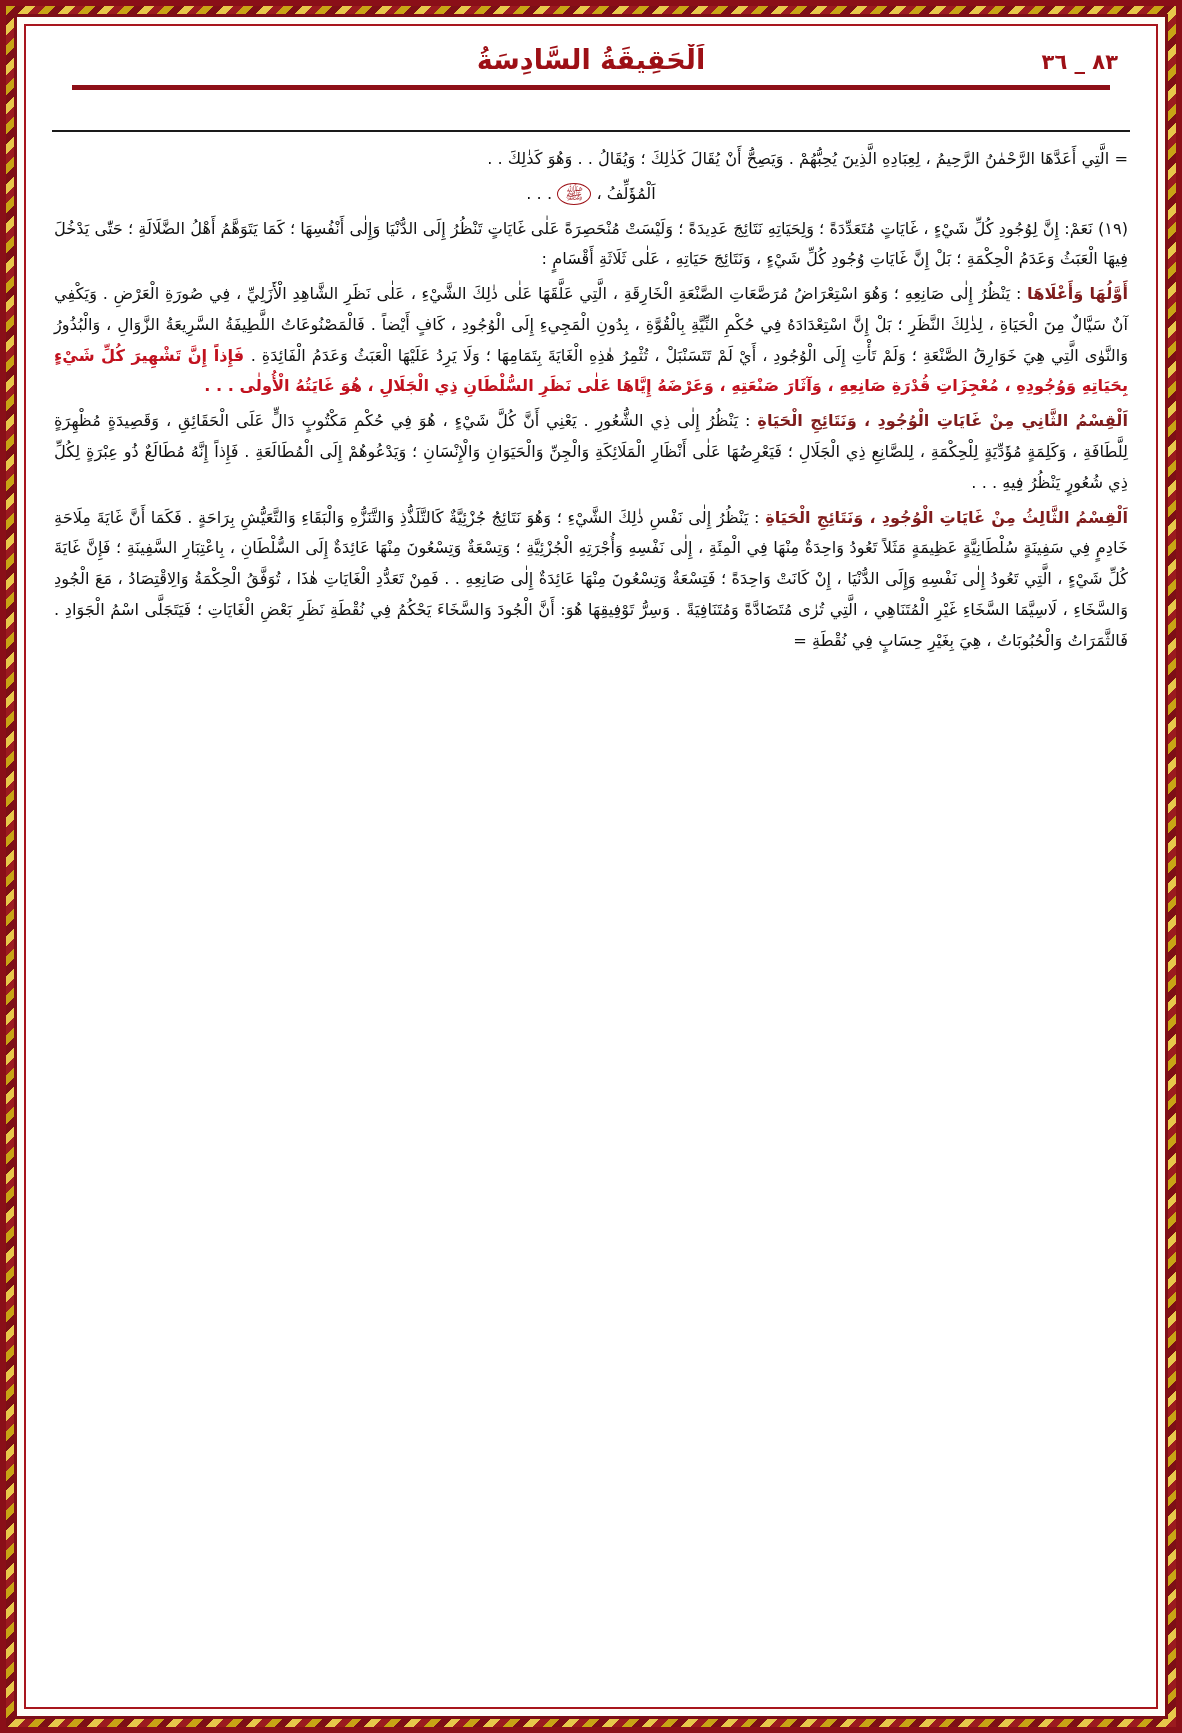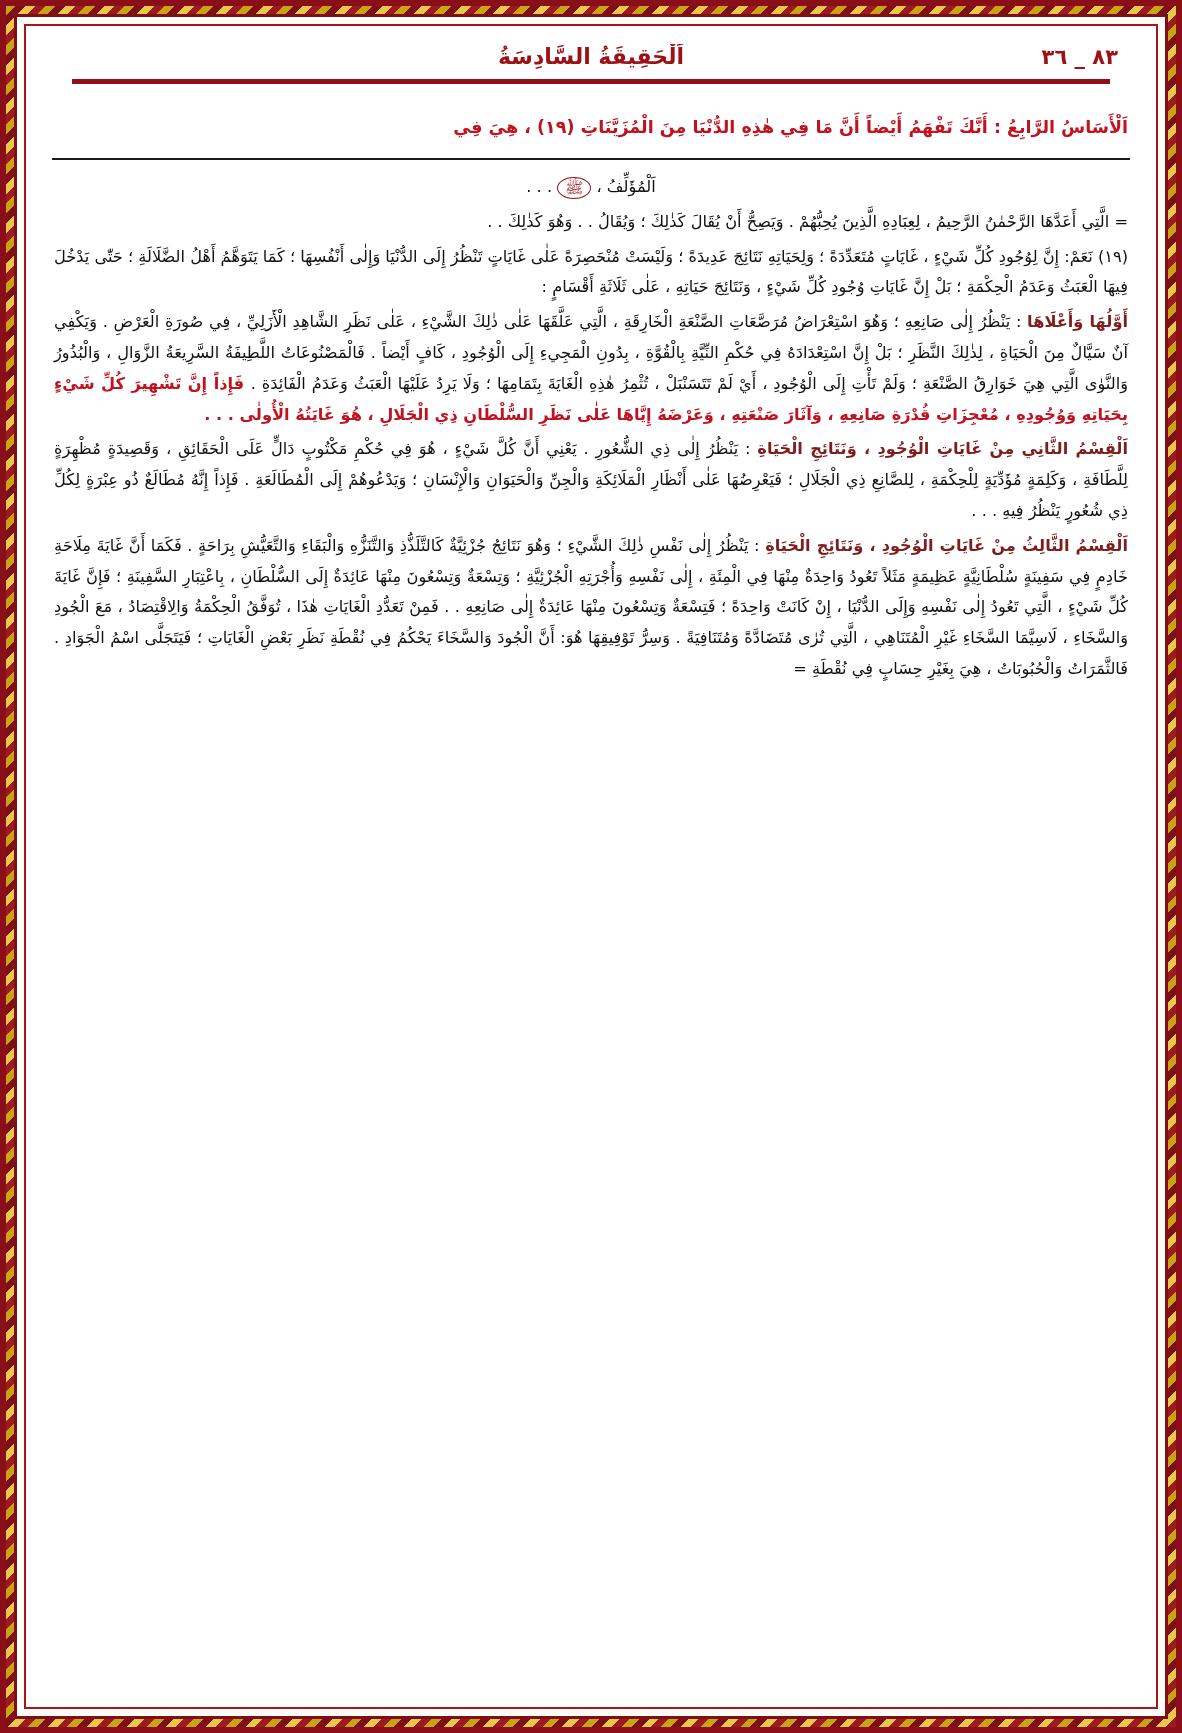--- a/index.html
+++ b/index.html
@@ -52,21 +52,21 @@
     justify-content:space-between;
     color:#9d1016;
     font-weight:bold;
     font-size:21px;
     padding:0 18px;
     margin-bottom:6px;
   }
   .header-title{
     flex:1;
     text-align:center;
-    font-size:22px;
+    font-size:27px;
     letter-spacing:.5px;
   }
   .header-page{
     font-size:21px;
     min-width:90px;
   }
   .header-spacer{min-width:90px;}
   .rule-thick{
     height:5px;
     background:#8e1018;
@@ -119,29 +119,28 @@
       <div class="header-page">٨٣ _ ٣٦</div>
       <div class="header-title">اَلْحَقِيقَةُ السَّادِسَةُ</div>
       <div class="header-spacer"></div>
     </div>
 
     <div class="rule-thick"></div>
 
 
     <div class="gap"></div>
 
-    <p class="para red">اَلْأَسَاسُ الرَّابِعُ : أَنَّكَ تَفْهَمُ أَيْضاً أَنَّ مَا فِي هٰذِهِ الدُّنْيَا مِنَ الْمُزَيَّنَاتِ (١٩) ، هِيَ فِي</p>
 
     <div class="rule-thin"></div>
+
+    <p class="para small">= الَّتِي أَعَدَّهَا الرَّحْمٰنُ الرَّحِيمُ ، لِعِبَادِهِ الَّذِينَ يُحِبُّهُمْ . وَيَصِحُّ أَنْ يُقَالَ كَذٰلِكَ ؛ وَيُقَالُ . . وَهُوَ كَذٰلِكَ . .</p>
 
     <p class="para small center-last">
       <span>اَلْمُؤَلِّفُ ، </span><span class="seal">ﷺ</span><span> . . .</span>
     </p>
-
-    <p class="para small">= الَّتِي أَعَدَّهَا الرَّحْمٰنُ الرَّحِيمُ ، لِعِبَادِهِ الَّذِينَ يُحِبُّهُمْ . وَيَصِحُّ أَنْ يُقَالَ كَذٰلِكَ ؛ وَيُقَالُ . . وَهُوَ كَذٰلِكَ . .</p>
 
     <p class="para small">(١٩) نَعَمْ: إِنَّ لِوُجُودِ كُلِّ شَيْءٍ ، غَايَاتٍ مُتَعَدِّدَةً ؛ وَلِحَيَاتِهِ نَتَائِجَ عَدِيدَةً ؛ وَلَيْسَتْ مُنْحَصِرَةً عَلٰى غَايَاتٍ تَنْظُرُ إِلَى الدُّنْيَا وَإِلٰى أَنْفُسِهَا ؛ كَمَا يَتَوَهَّمُ أَهْلُ الضَّلَالَةِ ؛ حَتّٰى يَدْخُلَ فِيهَا الْعَبَثُ وَعَدَمُ الْحِكْمَةِ ؛ بَلْ إِنَّ غَايَاتِ وُجُودِ كُلِّ شَيْءٍ ، وَنَتَائِجَ حَيَاتِهِ ، عَلٰى ثَلَاثَةِ أَقْسَامٍ :</p>
 
     <p class="para small">
       <span class="lead-red">أَوَّلُهَا وَأَعْلَاهَا</span><span> : يَنْظُرُ إِلٰى صَانِعِهِ ؛ وَهُوَ اسْتِعْرَاضُ مُرَصَّعَاتِ الصَّنْعَةِ الْخَارِقَةِ ، الَّتِي عَلَّقَهَا عَلٰى ذٰلِكَ الشَّيْءِ ، عَلٰى نَظَرِ الشَّاهِدِ الْأَزَلِيِّ ، فِي صُورَةِ الْعَرْضِ . وَيَكْفِي آنٌ سَيَّالٌ مِنَ الْحَيَاةِ ، لِذٰلِكَ النَّظَرِ ؛ بَلْ إِنَّ اسْتِعْدَادَهُ فِي حُكْمِ النِّيَّةِ بِالْقُوَّةِ ، بِدُونِ الْمَجِيءِ إِلَى الْوُجُودِ ، كَافٍ أَيْضاً . فَالْمَصْنُوعَاتُ اللَّطِيفَةُ السَّرِيعَةُ الزَّوَالِ ، وَالْبُذُورُ وَالنَّوٰى الَّتِي هِيَ خَوَارِقُ الصَّنْعَةِ ؛ وَلَمْ تَأْتِ إِلَى الْوُجُودِ ، أَيْ لَمْ تَتَسَنْبَلْ ، تُثْمِرُ هٰذِهِ الْغَايَةَ بِتَمَامِهَا ؛ وَلَا يَرِدُ عَلَيْهَا الْعَبَثُ وَعَدَمُ الْفَائِدَةِ .</span><span class="tail-red"> فَإِذاً إِنَّ تَشْهِيرَ كُلِّ شَيْءٍ بِحَيَاتِهِ وَوُجُودِهِ ، مُعْجِزَاتِ قُدْرَةِ صَانِعِهِ ، وَآثَارَ صَنْعَتِهِ ، وَعَرْضَهُ إِيَّاهَا عَلٰى نَظَرِ السُّلْطَانِ ذِي الْجَلَالِ ، هُوَ غَايَتُهُ الْأُولٰى . . .</span>
     </p>
 
     <p class="para small">
       <span class="lead-red">اَلْقِسْمُ الثَّانِي مِنْ غَايَاتِ الْوُجُودِ ، وَنَتَائِجِ الْحَيَاةِ</span><span> : يَنْظُرُ إِلٰى ذِي الشُّعُورِ . يَعْنِي أَنَّ كُلَّ شَيْءٍ ، هُوَ فِي حُكْمِ مَكْتُوبٍ دَالٍّ عَلَى الْحَقَائِقِ ، وَقَصِيدَةٍ مُظْهِرَةٍ لِلَّطَافَةِ ، وَكَلِمَةٍ مُؤَدِّيَةٍ لِلْحِكْمَةِ ، لِلصَّانِعِ ذِي الْجَلَالِ ؛ فَيَعْرِضُهَا عَلٰى أَنْظَارِ الْمَلَائِكَةِ وَالْجِنِّ وَالْحَيَوَانِ وَالْإِنْسَانِ ؛ وَيَدْعُوهُمْ إِلَى الْمُطَالَعَةِ . فَإِذاً إِنَّهُ مُطَالَعٌ ذُو عِبْرَةٍ لِكُلِّ ذِي شُعُورٍ يَنْظُرُ فِيهِ . . .</span>
     </p>

